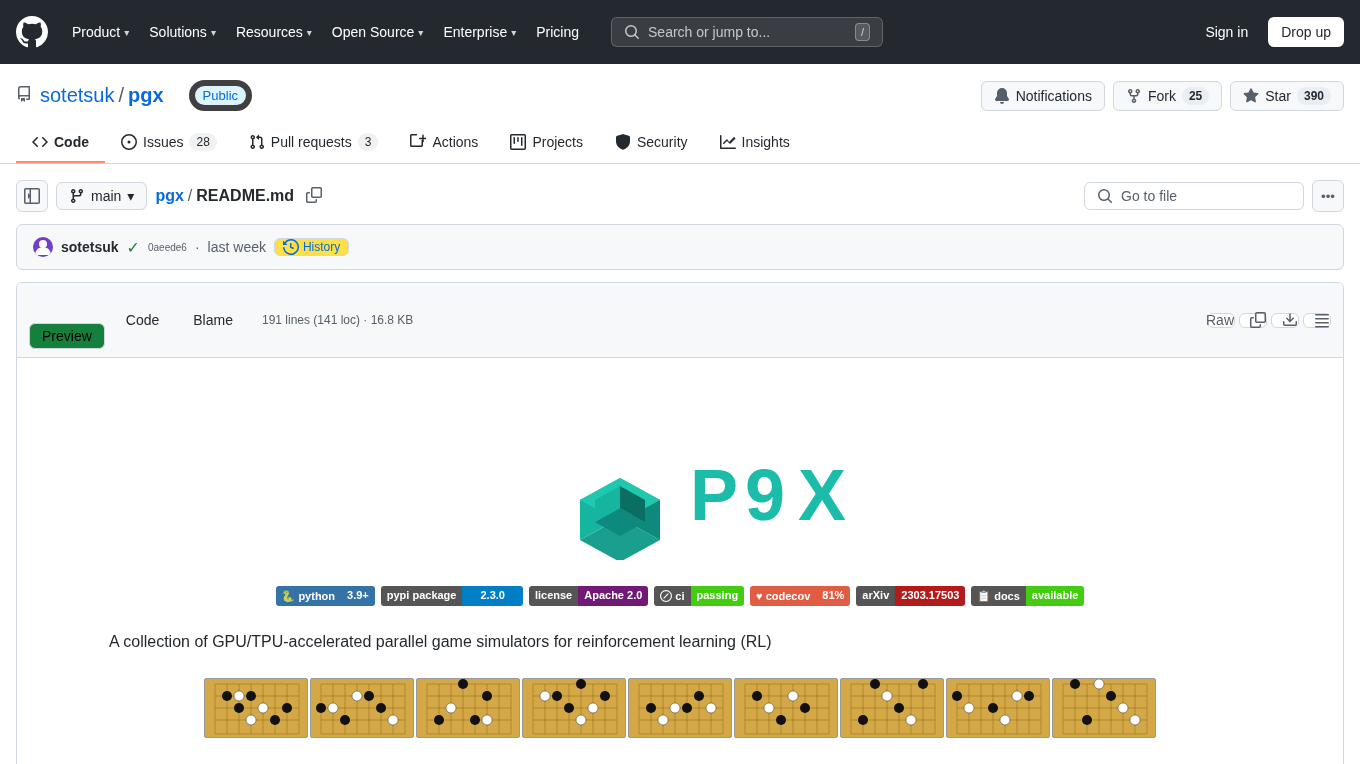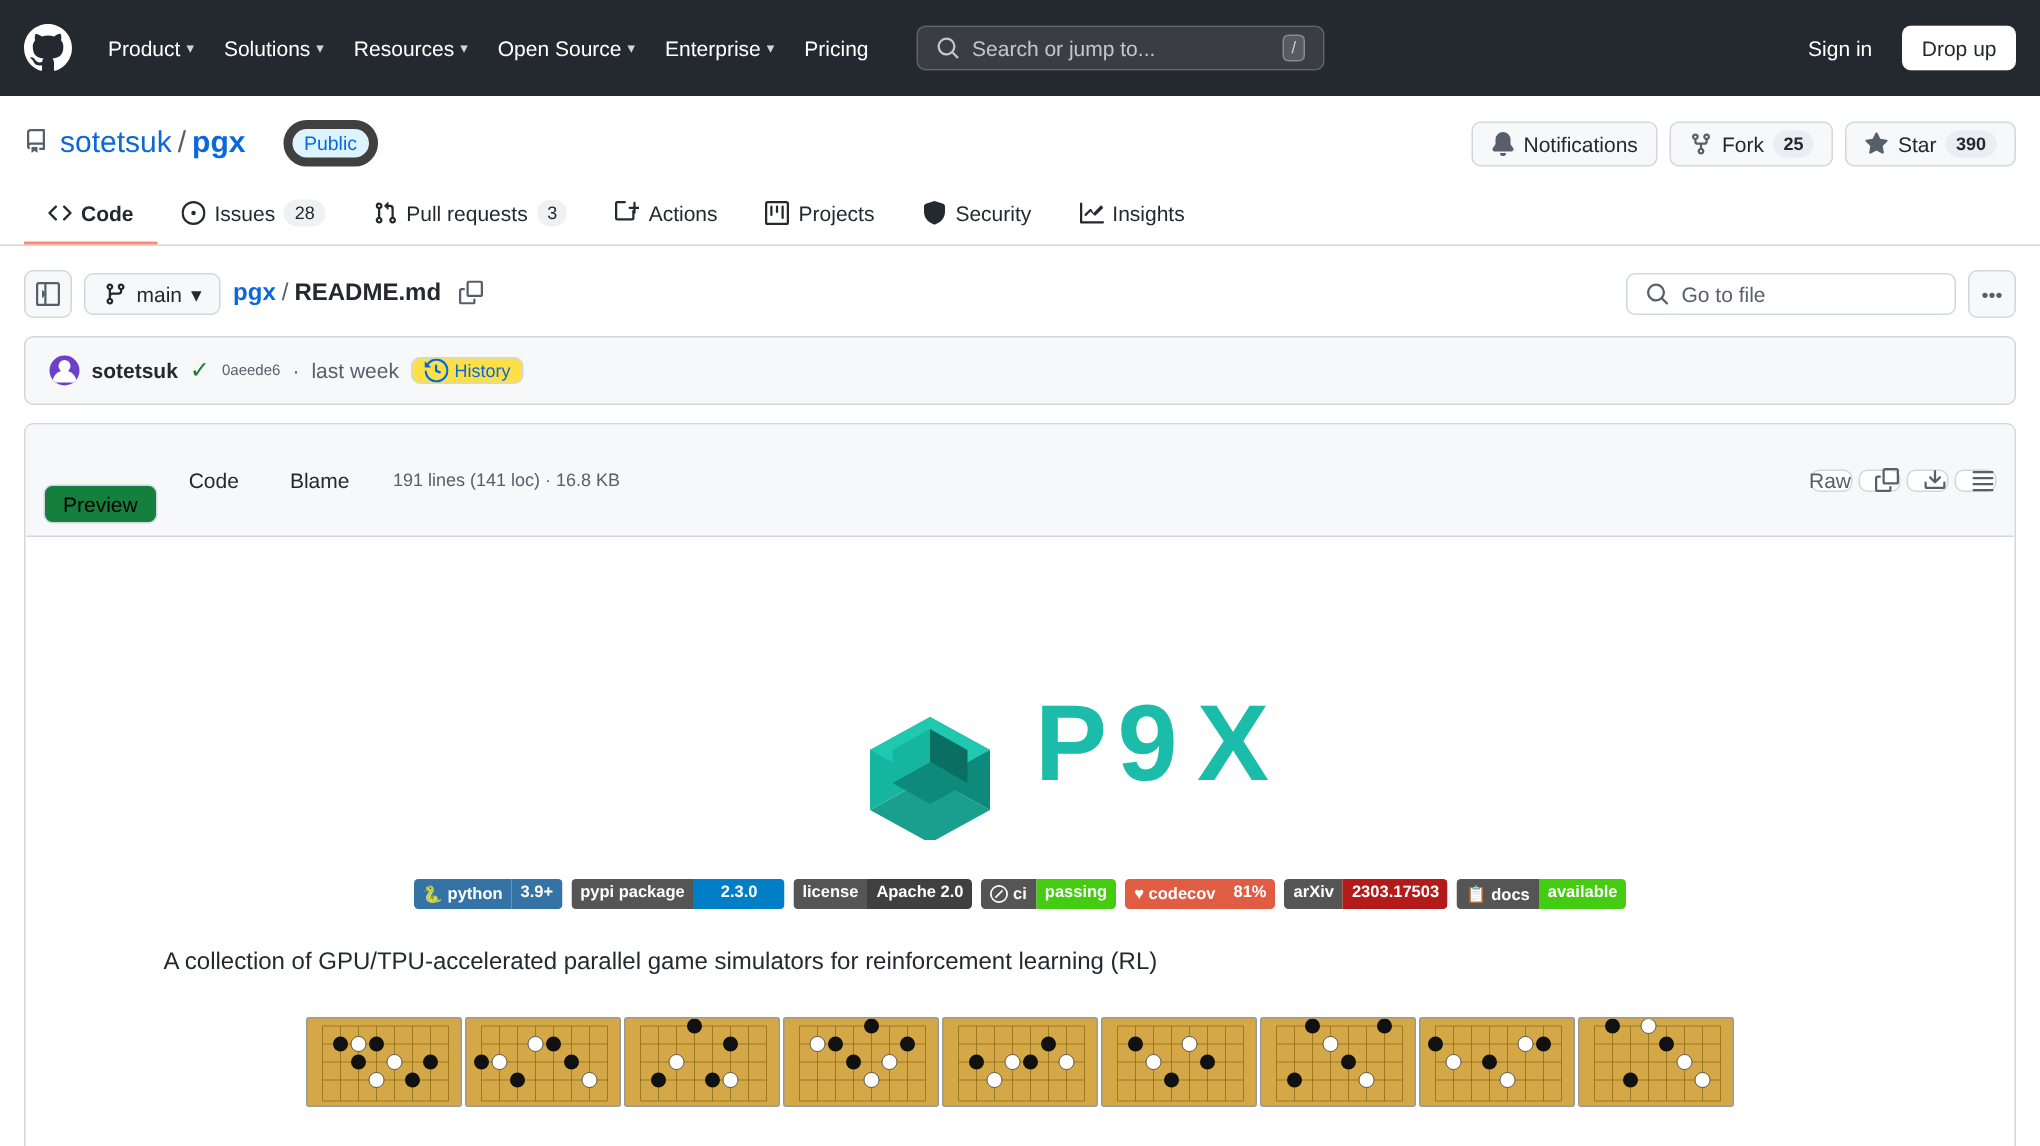--- a/index.html
+++ b/index.html
@@ -357,21 +357,21 @@
           <span class="badge-right" style="background:#3572A5; font-size:11px; padding:3px 6px;">3.9+</span>
         </span>
 
         <span class="badge">
           <span class="badge-left" style="background:#555; font-size:11px; padding:3px 6px; color:#fff;">pypi package</span>
           <span class="badge-right" style="background:#007ec6; font-size:11px; padding:3px 18px;">2.3.0</span>
         </span>
 
         <span class="badge">
           <span class="badge-left" style="background:#555; font-size:11px; padding:3px 6px; color:#fff;">license</span>
-          <span class="badge-right" style="background:#404040; font-size:11px; padding:3px 6px;text-align:center;">Apache 2.0</span>
+          <span class="badge-right" style="background:#701a75; font-size:11px; padding:3px 6px;text-align:center;">Apache 2.0</span>
         </span>
 
         <span class="badge">
           <span class="badge-left" style="background:#555; font-size:11px; padding:3px 6px; color:#fff; display:flex; align-items:center; gap:3px;">
             <svg width="12" height="12" viewBox="0 0 16 16" fill="white">
                 <path d="M8 0a8 8 0 1 1 0 16A8 8 0 0 1 8 0ZM1.5 8a6.5 6.5 0 1 0 13 0 6.5 6.5 0 0 0-13 0Zm9.78-2.22-5.5 5.5a.749.749 0 0 1-1.275-.326.749.749 0 0 1 .215-.734l5.5-5.5a.751.751 0 0 1 1.042.018.751.751 0 0 1 .018 1.042Z"></path>
               </svg>
             ci
           </span>
           <span class="badge-right" style="background:#4c1; font-size:11px; padding:3px 6px;">passing</span>

